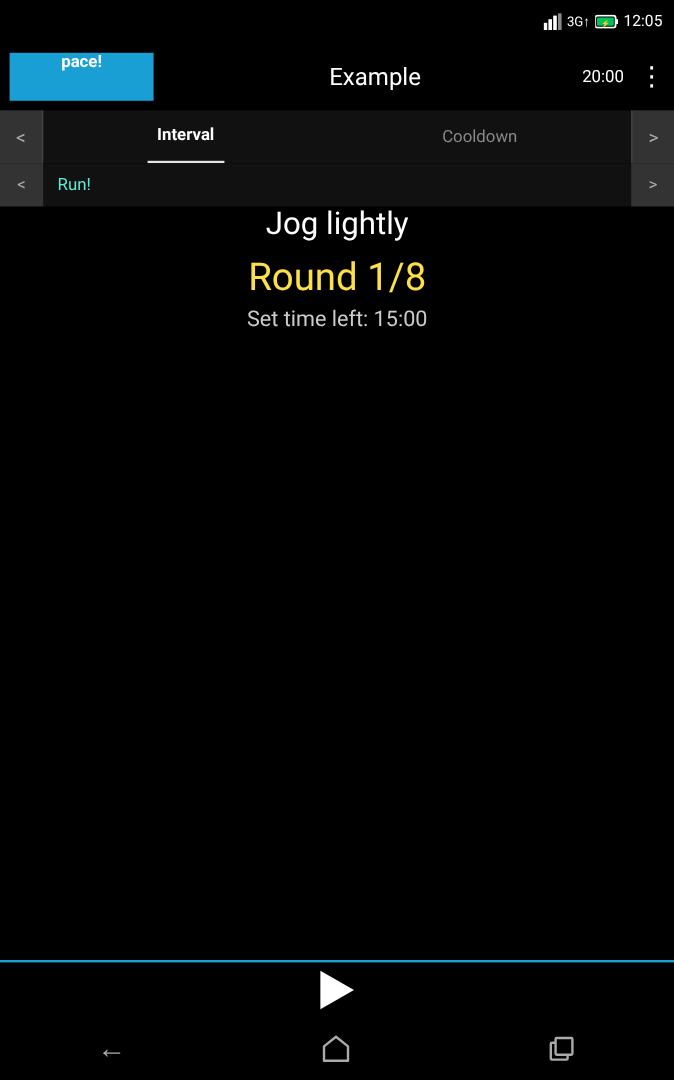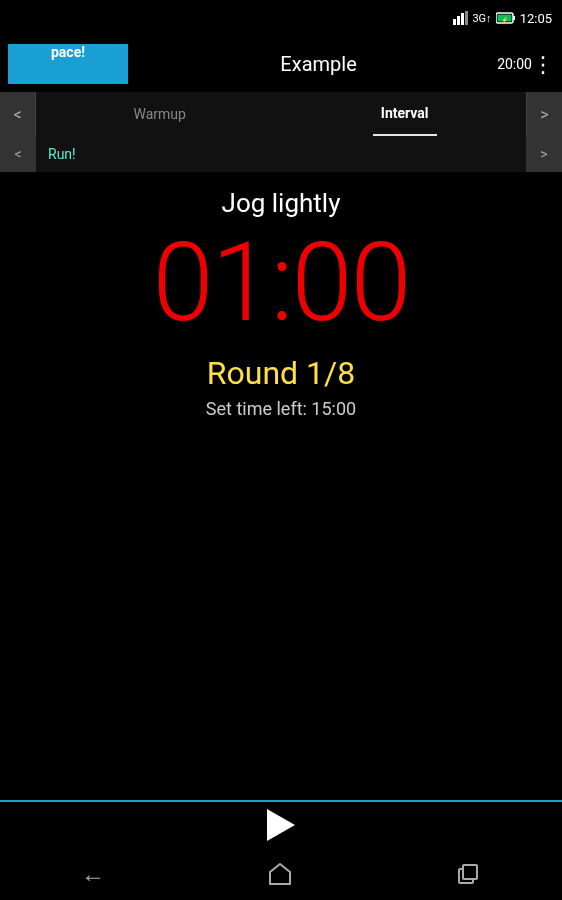--- a/index.html
+++ b/index.html
@@ -42,21 +42,21 @@
       font-size: 20px;
       font-weight: 400;
       flex: 1;
       text-align: center;
       margin-left: 12px;
     }
 
     #app-bar .right-section {
       display: flex;
       align-items: center;
-      gap: 0;
+      gap: 12px;
     }
 
     #app-bar .time-label {
       color: #fff;
       font-size: 14px;
     }
 
     #app-bar .more-icon {
       color: #fff;
       font-size: 22px;
@@ -148,21 +148,21 @@
       margin-left: 12px;
     }
 
     
     #main-content {
       width: 100%;
       background: #000;
       display: flex;
       flex-direction: column;
       align-items: center;
-      padding-top: 16px;
+      padding-top: 0;
     }
 
     .exercise-label {
       color: #fff;
       font-size: 26px;
       font-weight: 400;
       margin-bottom: 10px;
     }
 
     .timer-display {
@@ -259,45 +259,44 @@
     <span class="time-label">20:00</span>
     <span class="more-icon">⋮</span>
   </div>
 </div>
 
 <div id="tab-bar">
   <div class="tab-nav-btn left">
     <span>&lt;</span>
   </div>
   <div class="tabs-container">
-    <div class="tab-item">
-      <span>Warmup</span>
-    </div>
     <div class="tab-item active">
       <span>Interval</span>
     </div>
+    <div class="tab-item">
+      <span>Cooldown</span>
+    </div>
   </div>
   <div class="tab-nav-btn right">
     <span>&gt;</span>
   </div>
 </div>
 
 <div id="sub-bar">
   <div class="sub-nav-btn">
     <span>&lt;</span>
   </div>
   <span class="sub-label">Run!</span>
   <div class="sub-nav-btn" style="position:absolute;right:0;">
     <span>&gt;</span>
   </div>
 </div>
 
 <div id="main-content">
   <span class="exercise-label">Jog lightly</span>
-  <div class="timer-display">01:00</div>
   <div class="round-info">Round 1/8</div>
   <div class="set-time">Set time left: 15:00</div>
 </div>
 
 <div id="bottom-bar">
   <div class="play-btn"></div>
 </div>
 
 <div id="nav-bar">
   <div class="nav-icon">

